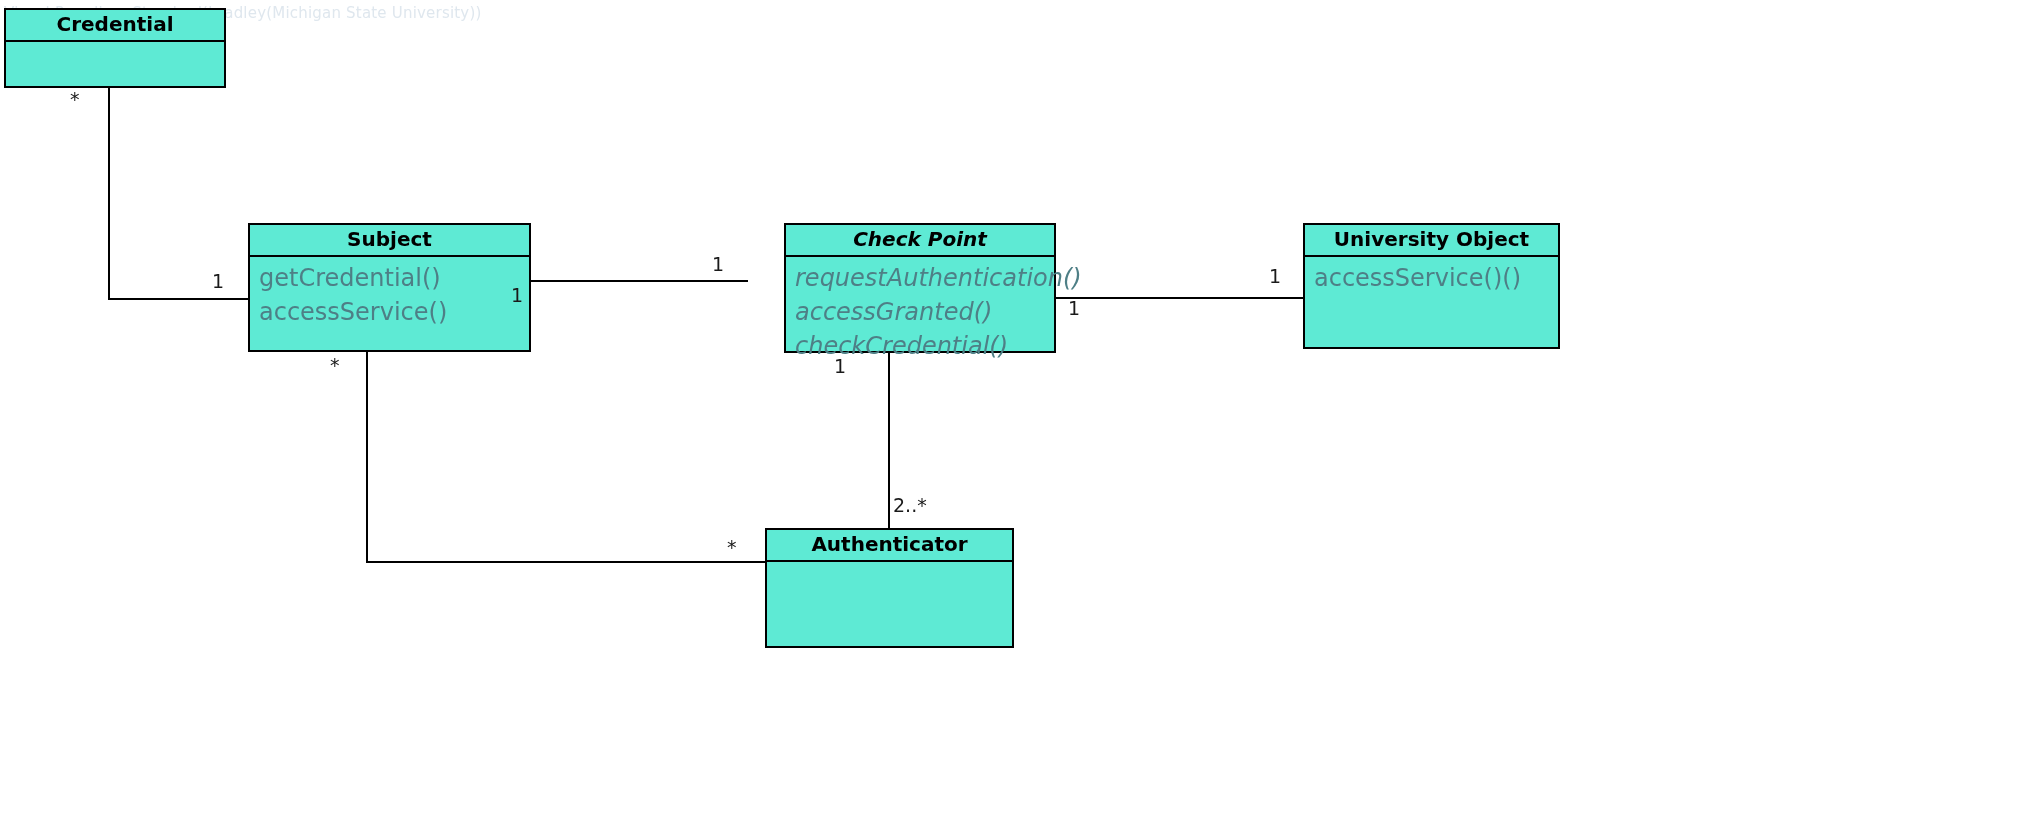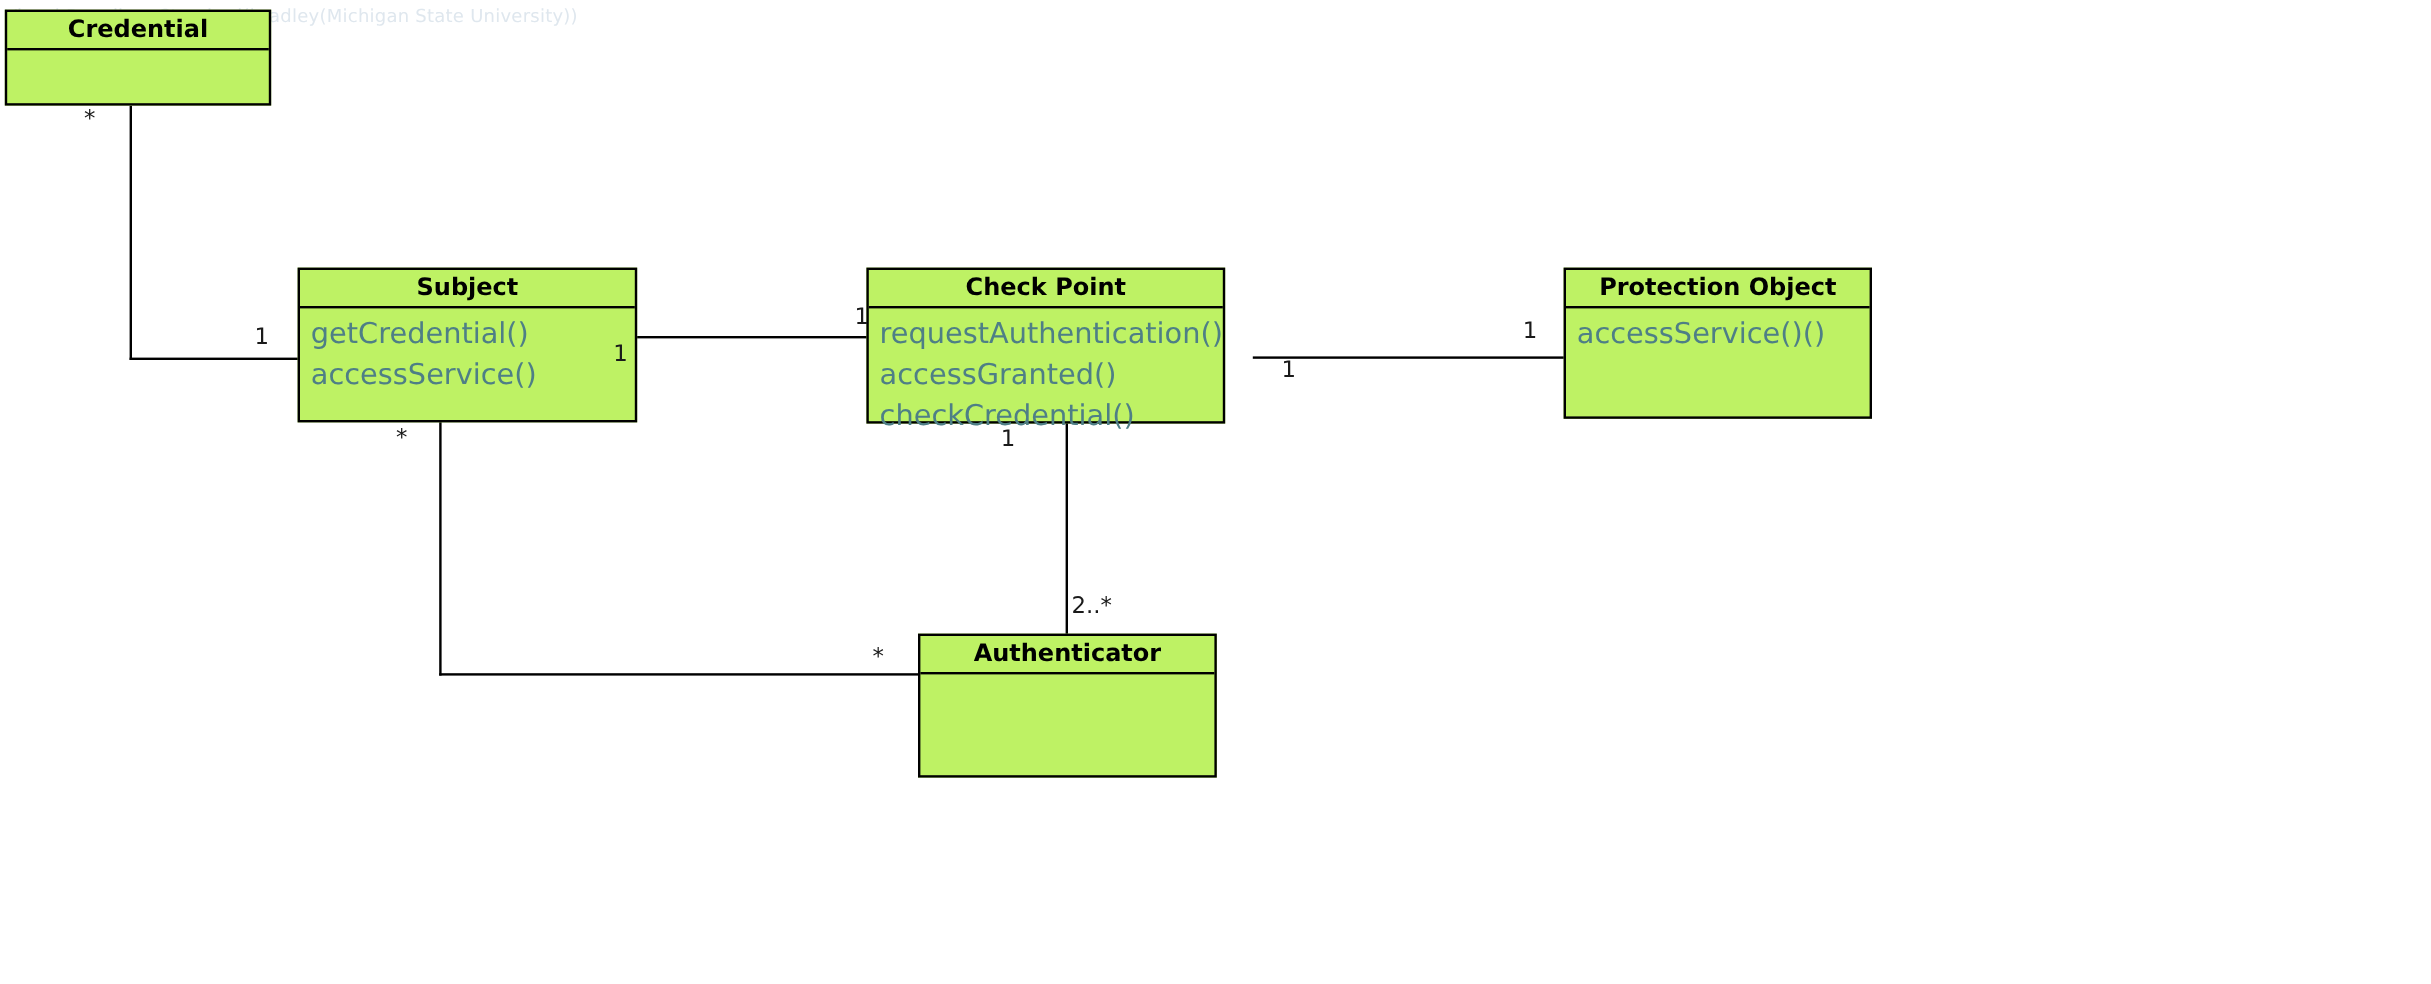--- a/index.html
+++ b/index.html
@@ -29,21 +29,21 @@
     white-space: nowrap;
     letter-spacing: 0.2px;
     z-index: 1;
     user-select: none;
   }
 
   
   .uml-class {
     position: absolute;
     box-sizing: border-box;
-    background: #bef264;
+    background: #5eead4;
     border: 2px solid #000000;
     z-index: 5;
   }
   .uml-class-name {
     box-sizing: border-box;
     width: 100%;
     text-align: center;
     font-weight: bold;
     font-size: 20px;
     color: #000000;
@@ -132,31 +132,31 @@
   </div>
 
   <div class="uml-class" style="left:248px; top:223px; width:283px; height:129px;">
     <div class="uml-class-name">Subject</div>
     <div class="uml-class-body">
       <div class="uml-member">getCredential()</div>
       <div class="uml-member">accessService()</div>
     </div>
   </div>
 
-  <div class="uml-class" style="left:722px; top:223px; width:299px; height:130px;">
+  <div class="uml-class" style="left:784px; top:223px; width:272px; height:130px;font-style:italic;">
     <div class="uml-class-name">Check Point</div>
     <div class="uml-class-body">
       <div class="uml-member">requestAuthentication()</div>
       <div class="uml-member">accessGranted()</div>
       <div class="uml-member">checkCredential()</div>
     </div>
   </div>
 
   <div class="uml-class" style="left:1303px; top:223px; width:257px; height:126px;">
-    <div class="uml-class-name">Protection Object</div>
+    <div class="uml-class-name">University Object</div>
     <div class="uml-class-body">
       <div class="uml-member">accessService()()</div>
     </div>
   </div>
 
   <div class="uml-class" style="left:765px; top:528px; width:249px; height:120px;">
     <div class="uml-class-name">Authenticator</div>
   </div>
 
 </div>

